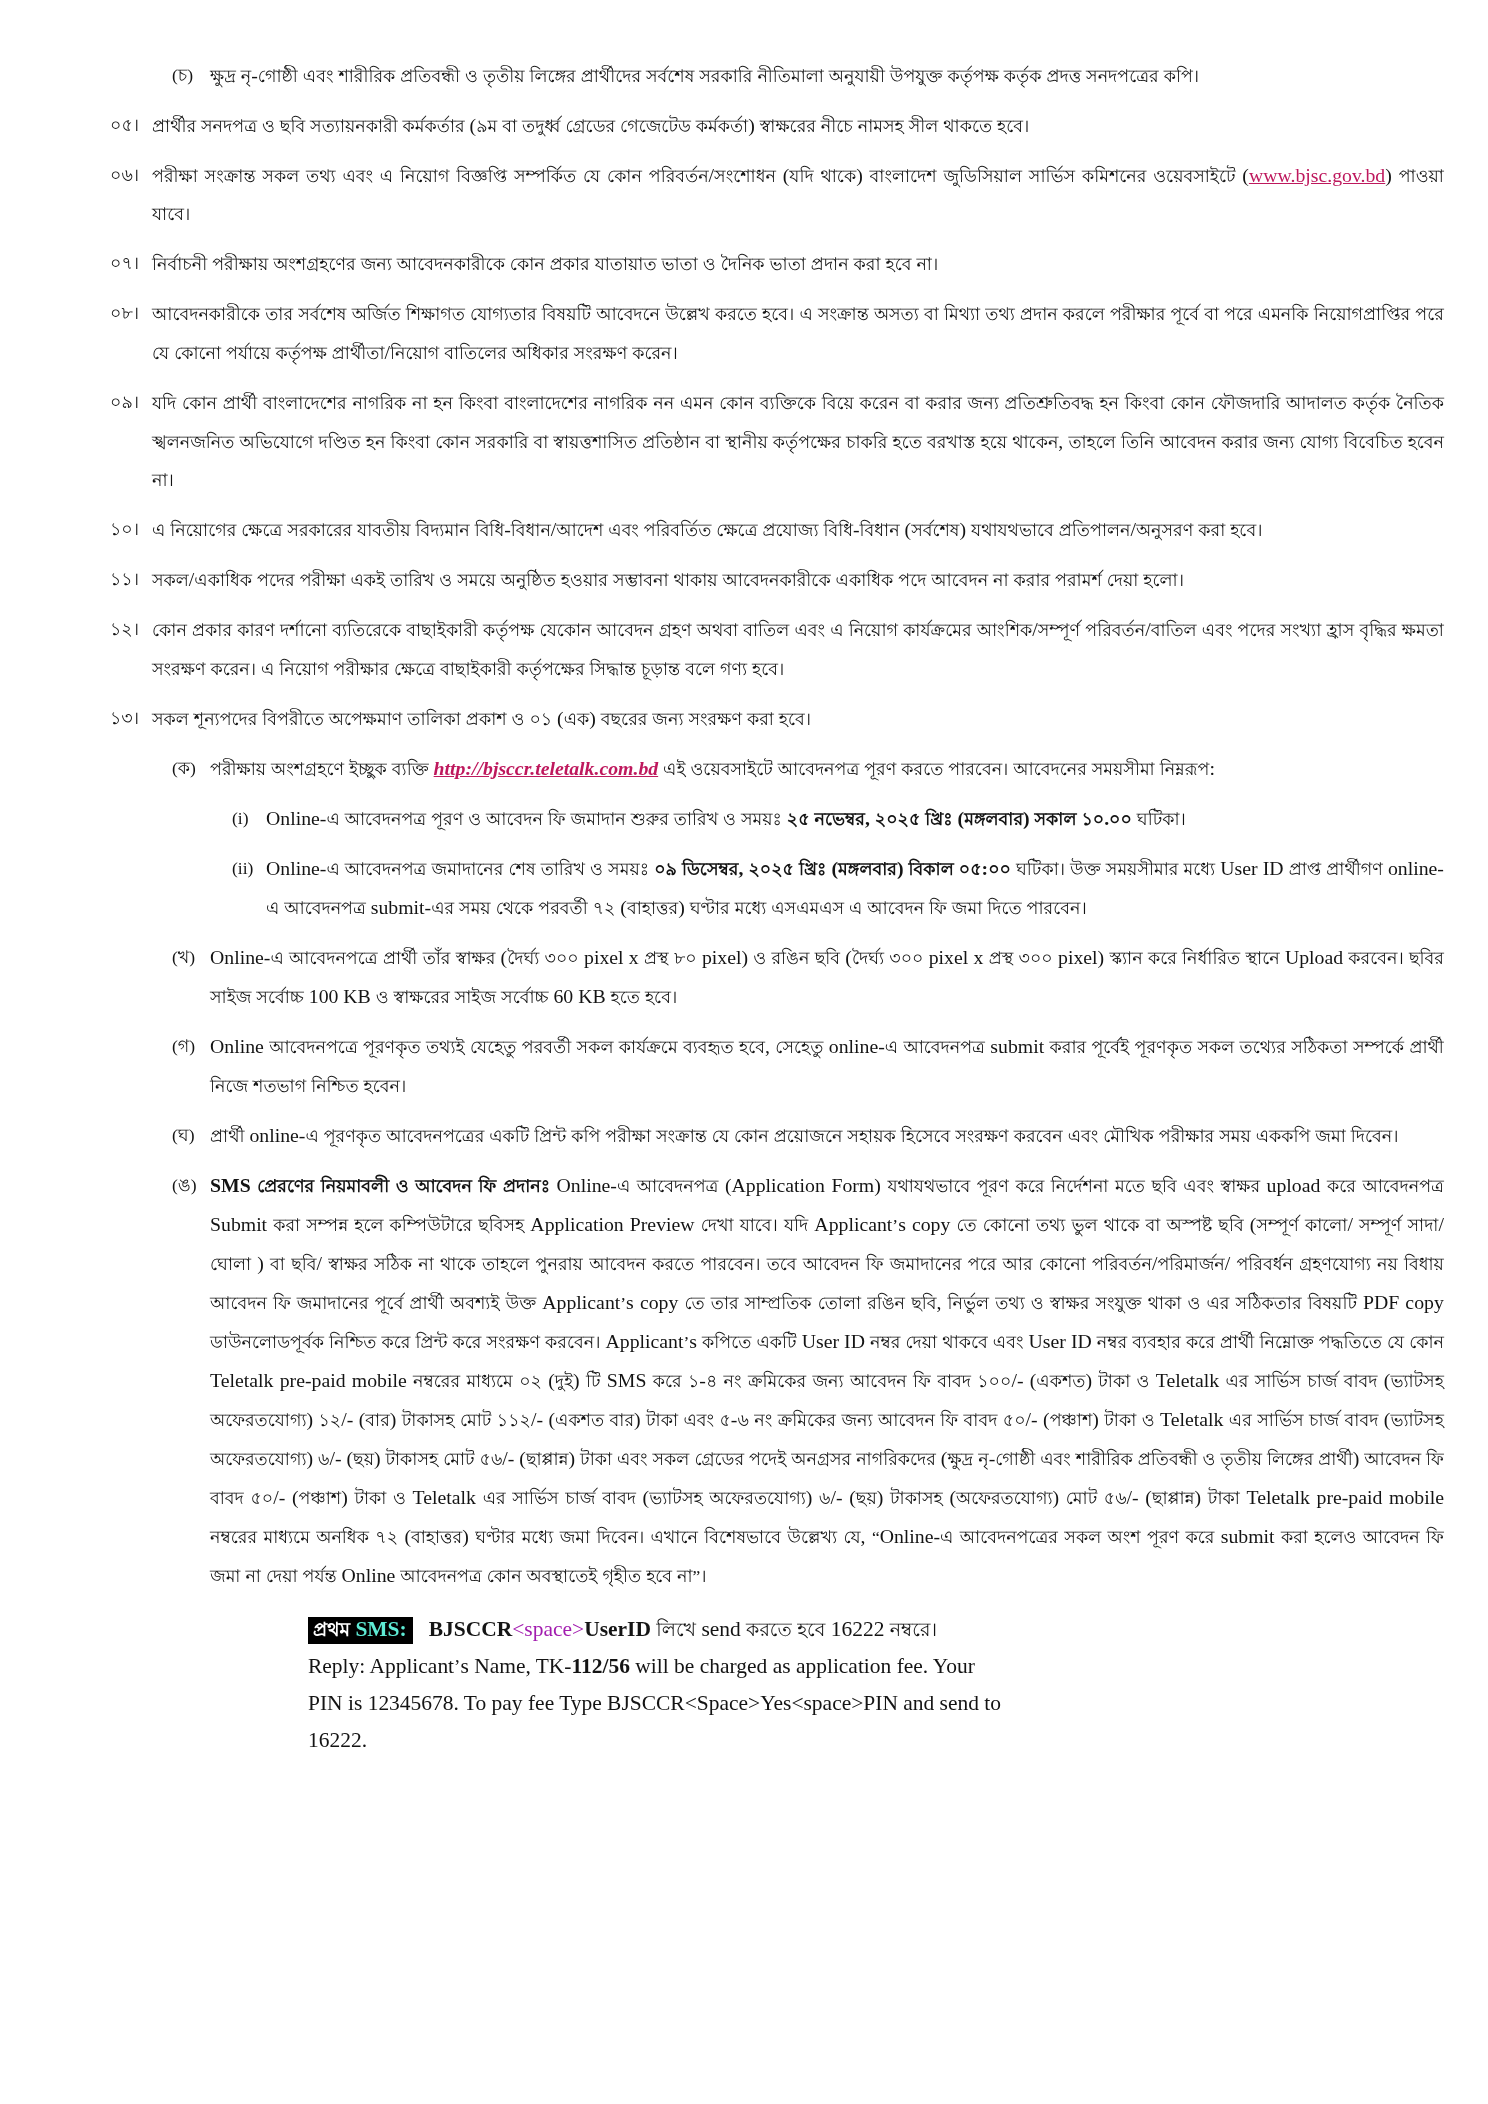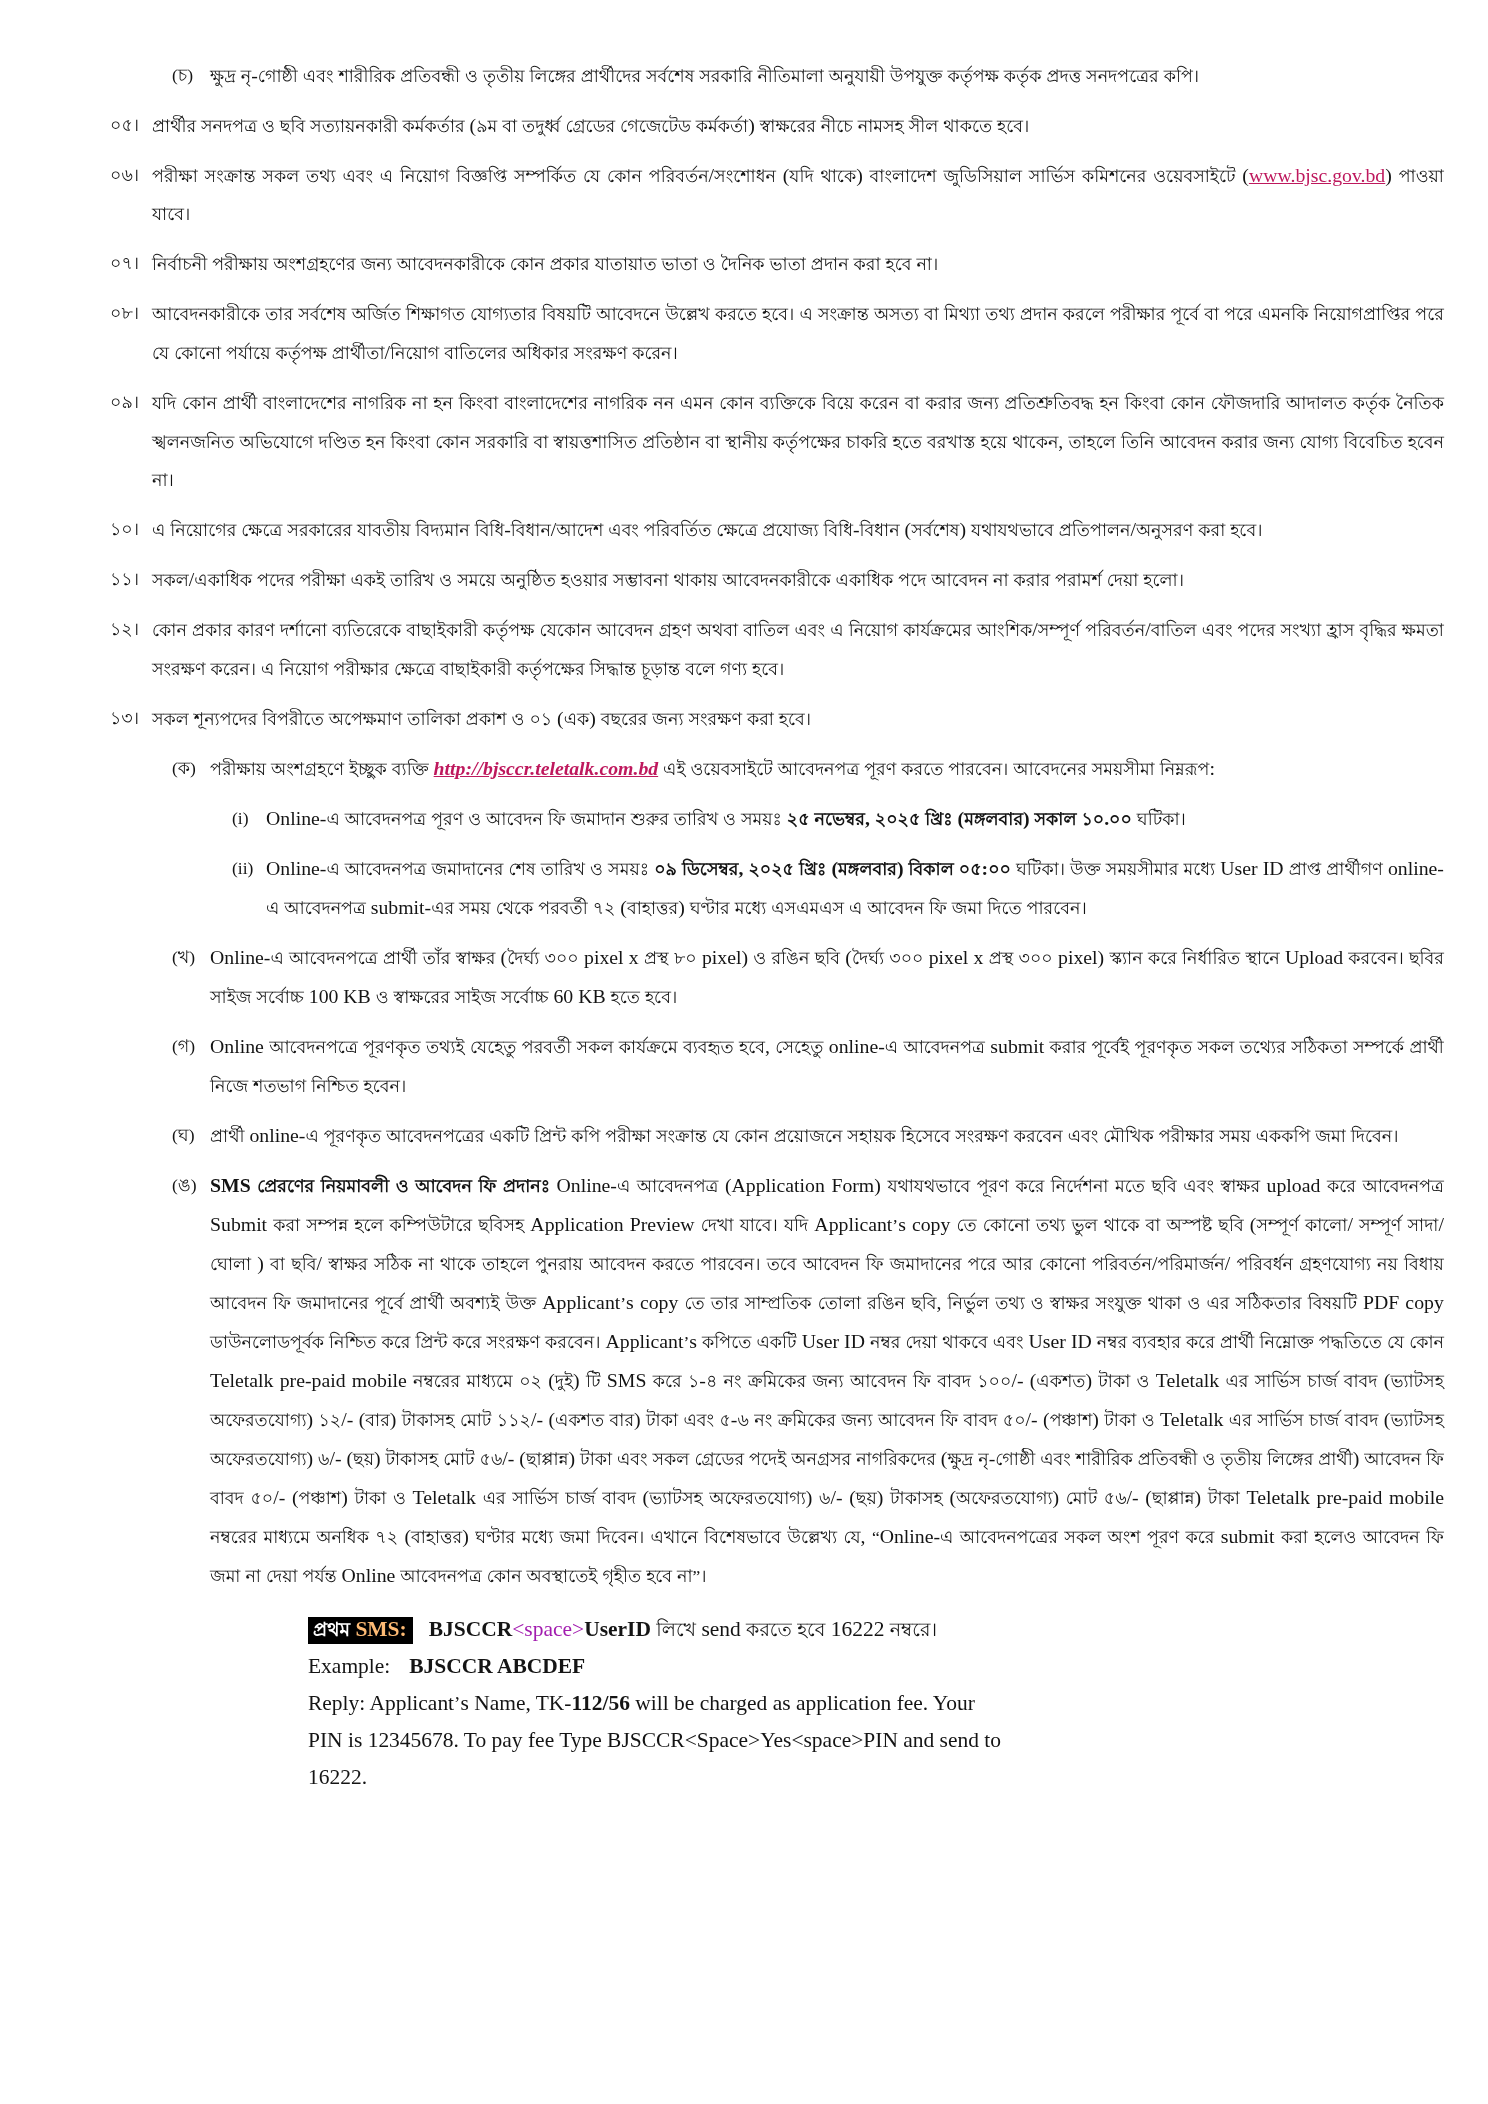--- a/index.html
+++ b/index.html
@@ -15,21 +15,21 @@
   .lvl1 { margin-left:62px; }
   .lvl1 .num { flex:0 0 38px; }
   .lvl2 { margin-left:122px; }
   .lvl2 .num { flex:0 0 34px; }
   .en { font-size:1.13em; }
   .s-b { font-weight:700; }
   a.s-link, a.s-linkb { color:#be185d; text-decoration:underline; cursor:pointer; }
   a.s-linkb { font-weight:700;font-style:italic; }
   .s-purple { color:#a21caf; }
   .s-inv { background:#000000; color:#ffffff; font-weight:700; padding:2px 6px 4px 5px; margin-right:16px; }
-  .s-inv .en { color:#fdba74; }
+  .s-inv .en { color:#5eead4; }
   .sms-box { margin-left:198px; width:706px; margin-top:16px; }
   .sms-line { font-size:19px; line-height:37px; text-align:left; }
 </style>
 </head>
 <body>
 
 <div class="page">
 
   <div class="item lvl1">
     <span class="num">(চ)</span>
@@ -113,17 +113,16 @@
     <span class="t"><span>প্রার্থী<span class="en"> online-</span>এ<span class="en"> </span>পূরণকৃত<span class="en"> </span>আবেদনপত্রের<span class="en"> </span>একটি<span class="en"> </span>প্রিন্ট<span class="en"> </span>কপি<span class="en"> </span>পরীক্ষা<span class="en"> </span>সংক্রান্ত<span class="en"> </span>যে<span class="en"> </span>কোন<span class="en"> </span>প্রয়োজনে<span class="en"> </span>সহায়ক<span class="en"> </span>হিসেবে<span class="en"> </span>সংরক্ষণ<span class="en"> </span>করবেন<span class="en"> </span>এবং<span class="en"> </span>মৌখিক<span class="en"> </span>পরীক্ষার<span class="en"> </span>সময়<span class="en"> </span>এককপি<span class="en"> </span>জমা<span class="en"> </span>দিবেন।</span></span>
   </div>
 
   <div class="item lvl1">
     <span class="num">(ঙ)</span>
     <span class="t"><span class="s-b"><span class="en">SMS </span>প্রেরণের<span class="en"> </span>নিয়মাবলী<span class="en"> </span>ও<span class="en"> </span>আবেদন<span class="en"> </span>ফি<span class="en"> </span>প্রদানঃ</span><span><span class="en"> Online-</span>এ<span class="en"> </span>আবেদনপত্র<span class="en"> (Application Form) </span>যথাযথভাবে<span class="en"> </span>পূরণ<span class="en"> </span>করে<span class="en"> </span>নির্দেশনা<span class="en"> </span>মতে<span class="en"> </span>ছবি<span class="en"> </span>এবং<span class="en"> </span>স্বাক্ষর<span class="en"> upload </span>করে<span class="en"> </span>আবেদনপত্র<span class="en"> Submit </span>করা<span class="en"> </span>সম্পন্ন<span class="en"> </span>হলে<span class="en"> </span>কম্পিউটারে<span class="en"> </span>ছবিসহ<span class="en"> Application Preview </span>দেখা<span class="en"> </span>যাবে।<span class="en"> </span>যদি<span class="en"> Applicant</span>’<span class="en">s copy </span>তে<span class="en"> </span>কোনো<span class="en"> </span>তথ্য<span class="en"> </span>ভুল<span class="en"> </span>থাকে<span class="en"> </span>বা<span class="en"> </span>অস্পষ্ট<span class="en"> </span>ছবি<span class="en"> (</span>সম্পূর্ণ<span class="en"> </span>কালো<span class="en">/ </span>সম্পূর্ণ<span class="en"> </span>সাদা<span class="en">/</span>ঘোলা<span class="en"> ) </span>বা<span class="en"> </span>ছবি<span class="en">/ </span>স্বাক্ষর<span class="en"> </span>সঠিক<span class="en"> </span>না<span class="en"> </span>থাকে<span class="en"> </span>তাহলে<span class="en"> </span>পুনরায়<span class="en"> </span>আবেদন<span class="en"> </span>করতে<span class="en"> </span>পারবেন।<span class="en"> </span>তবে<span class="en"> </span>আবেদন<span class="en"> </span>ফি<span class="en"> </span>জমাদানের<span class="en"> </span>পরে<span class="en"> </span>আর<span class="en"> </span>কোনো<span class="en"> </span>পরিবর্তন<span class="en">/</span>পরিমার্জন<span class="en">/ </span>পরিবর্ধন<span class="en"> </span>গ্রহণযোগ্য<span class="en"> </span>নয়<span class="en"> </span>বিধায়<span class="en"> </span>আবেদন<span class="en"> </span>ফি<span class="en"> </span>জমাদানের<span class="en"> </span>পূর্বে<span class="en"> </span>প্রার্থী<span class="en"> </span>অবশ্যই<span class="en"> </span>উক্ত<span class="en"> Applicant</span>’<span class="en">s copy </span>তে<span class="en"> </span>তার<span class="en"> </span>সাম্প্রতিক<span class="en"> </span>তোলা<span class="en"> </span>রঙিন<span class="en"> </span>ছবি<span class="en">, </span>নির্ভুল<span class="en"> </span>তথ্য<span class="en"> </span>ও<span class="en"> </span>স্বাক্ষর<span class="en"> </span>সংযুক্ত<span class="en"> </span>থাকা<span class="en"> </span>ও<span class="en"> </span>এর<span class="en"> </span>সঠিকতার<span class="en"> </span>বিষয়টি<span class="en"> PDF copy </span>ডাউনলোডপূর্বক<span class="en"> </span>নিশ্চিত<span class="en"> </span>করে<span class="en"> </span>প্রিন্ট<span class="en"> </span>করে<span class="en"> </span>সংরক্ষণ<span class="en"> </span>করবেন।<span class="en"> Applicant</span>’<span class="en">s </span>কপিতে<span class="en"> </span>একটি<span class="en"> User ID </span>নম্বর<span class="en"> </span>দেয়া<span class="en"> </span>থাকবে<span class="en"> </span>এবং<span class="en"> User ID </span>নম্বর<span class="en"> </span>ব্যবহার<span class="en"> </span>করে<span class="en"> </span>প্রার্থী<span class="en"> </span>নিম্নোক্ত<span class="en"> </span>পদ্ধতিতে<span class="en"> </span>যে<span class="en"> </span>কোন<span class="en"> Teletalk pre-paid mobile </span>নম্বরের<span class="en"> </span>মাধ্যমে<span class="en"> </span>০২<span class="en"> (</span>দুই<span class="en">) </span>টি<span class="en"> SMS </span>করে<span class="en"> </span>১<span class="en">-</span>৪<span class="en"> </span>নং<span class="en"> </span>ক্রমিকের<span class="en"> </span>জন্য<span class="en"> </span>আবেদন<span class="en"> </span>ফি<span class="en"> </span>বাবদ<span class="en"> </span>১০০<span class="en">/- (</span>একশত<span class="en">) </span>টাকা<span class="en"> </span>ও<span class="en"> Teletalk </span>এর<span class="en"> </span>সার্ভিস<span class="en"> </span>চার্জ<span class="en"> </span>বাবদ<span class="en"> (</span>ভ্যাটসহ<span class="en"> </span>অফেরতযোগ্য<span class="en">) </span>১২<span class="en">/- (</span>বার<span class="en">) </span>টাকাসহ<span class="en"> </span>মোট<span class="en"> </span>১১২<span class="en">/- (</span>একশত<span class="en"> </span>বার<span class="en">) </span>টাকা<span class="en"> </span>এবং<span class="en"> </span>৫<span class="en">-</span>৬<span class="en"> </span>নং<span class="en"> </span>ক্রমিকের<span class="en"> </span>জন্য<span class="en"> </span>আবেদন<span class="en"> </span>ফি<span class="en"> </span>বাবদ<span class="en"> </span>৫০<span class="en">/- (</span>পঞ্চাশ<span class="en">) </span>টাকা<span class="en"> </span>ও<span class="en"> Teletalk </span>এর<span class="en"> </span>সার্ভিস<span class="en"> </span>চার্জ<span class="en"> </span>বাবদ<span class="en"> (</span>ভ্যাটসহ<span class="en"> </span>অফেরতযোগ্য<span class="en">) </span>৬<span class="en">/- (</span>ছয়<span class="en">) </span>টাকাসহ<span class="en"> </span>মোট<span class="en"> </span>৫৬<span class="en">/- (</span>ছাপ্পান্ন<span class="en">) </span>টাকা<span class="en"> </span>এবং<span class="en"> </span>সকল<span class="en"> </span>গ্রেডের<span class="en"> </span>পদেই<span class="en"> </span>অনগ্রসর<span class="en"> </span>নাগরিকদের<span class="en"> (</span>ক্ষুদ্র<span class="en"> </span>নৃ<span class="en">-</span>গোষ্ঠী<span class="en"> </span>এবং<span class="en"> </span>শারীরিক<span class="en"> </span>প্রতিবন্ধী<span class="en"> </span>ও<span class="en"> </span>তৃতীয়<span class="en"> </span>লিঙ্গের<span class="en"> </span>প্রার্থী<span class="en">) </span>আবেদন<span class="en"> </span>ফি<span class="en"> </span>বাবদ<span class="en"> </span>৫০<span class="en">/- (</span>পঞ্চাশ<span class="en">) </span>টাকা<span class="en"> </span>ও<span class="en"> Teletalk </span>এর<span class="en"> </span>সার্ভিস<span class="en"> </span>চার্জ<span class="en"> </span>বাবদ<span class="en"> (</span>ভ্যাটসহ<span class="en"> </span>অফেরতযোগ্য<span class="en">) </span>৬<span class="en">/- (</span>ছয়<span class="en">) </span>টাকাসহ<span class="en"> (</span>অফেরতযোগ্য<span class="en">) </span>মোট<span class="en"> </span>৫৬<span class="en">/- (</span>ছাপ্পান্ন<span class="en">) </span>টাকা<span class="en"> Teletalk pre-paid mobile </span>নম্বরের<span class="en"> </span>মাধ্যমে<span class="en"> </span>অনধিক<span class="en"> </span>৭২<span class="en"> (</span>বাহাত্তর<span class="en">) </span>ঘণ্টার<span class="en"> </span>মধ্যে<span class="en"> </span>জমা<span class="en"> </span>দিবেন।<span class="en"> </span>এখানে<span class="en"> </span>বিশেষভাবে<span class="en"> </span>উল্লেখ্য<span class="en"> </span>যে<span class="en">, </span>“<span class="en">Online-</span>এ<span class="en"> </span>আবেদনপত্রের<span class="en"> </span>সকল<span class="en"> </span>অংশ<span class="en"> </span>পূরণ<span class="en"> </span>করে<span class="en"> submit </span>করা<span class="en"> </span>হলেও<span class="en"> </span>আবেদন<span class="en"> </span>ফি<span class="en"> </span>জমা<span class="en"> </span>না<span class="en"> </span>দেয়া<span class="en"> </span>পর্যন্ত<span class="en"> Online </span>আবেদনপত্র<span class="en"> </span>কোন<span class="en"> </span>অবস্থাতেই<span class="en"> </span>গৃহীত<span class="en"> </span>হবে<span class="en"> </span>না”।</span></span>
   </div>
 
   <div class="sms-box">
     <div class="sms-line"><span class="s-inv">প্রথম<span class="en"> SMS:</span></span><span class="s-b"><span class="en">BJSCCR</span></span><span class="s-purple"><span class="en">&lt;space&gt;</span></span><span class="s-b"><span class="en">UserID</span></span><span><span class="en"> </span>লিখে<span class="en"> send </span>করতে<span class="en"> </span>হবে<span class="en"> 16222 </span>নম্বরে।</span></div>
-    <div class="sms-line"><span><span class="en">Example:</span>&nbsp;&nbsp;&nbsp;&nbsp;</span><span class="s-b"><span class="en">BJSCCR ABCDEF</span></span></div>
     <div class="sms-line"><span><span class="en">Reply: Applicant</span>’<span class="en">s Name, TK-</span></span><span class="s-b"><span class="en">112/56</span></span><span><span class="en"> will be charged as application fee. Your PIN is 12345678. To pay fee Type BJSCCR&lt;Space&gt;Yes&lt;space&gt;PIN and send to 16222.</span></span></div>
   </div>
 
 </div>
 
 </body></html>

